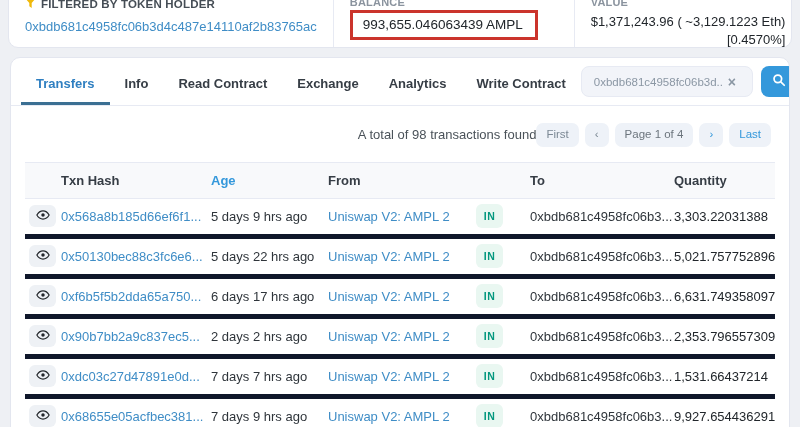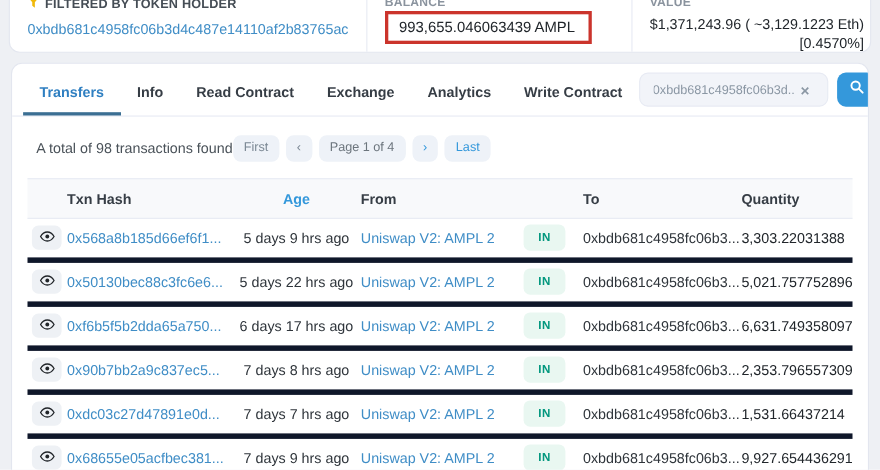--- a/index.html
+++ b/index.html
@@ -71,21 +71,21 @@
   }
   .search-clear { color:#8b97a4; font-size:14px; font-weight:700; margin-left:6px; cursor:pointer; line-height:1; }
   .search-btn {
     width:37px; height:31px; margin-left:8px;
     background:#3498db; border-radius:8px;
     display:flex; align-items:center; justify-content:center; cursor:pointer;
   }
 
   
   .summary-row {
-    display:flex; justify-content:flex-start; align-items:center;
+    display:flex; justify-content:flex-end; align-items:center;
     padding:17px 18px 15px 22px;
   }
   .summary-text { font-size:13px; color:#4a5259; }
   .pager { display:flex; gap:6px; align-items:center; }
   .pill {
     background:#eef2f8; border-radius:7px;
     font-size:11.5px; padding:6px 10px; line-height:1;
     color:#3498db; cursor:pointer; white-space:nowrap;
   }
   .pill.muted { color:#7b8894; cursor:default; }
@@ -99,35 +99,35 @@
     border-top:1px solid #e7eaf3; border-bottom:1px solid #e7eaf3;
     font-size:13px; font-weight:700; color:#363d45;
   }
   .trow {
     display:flex; align-items:center; height:40px;
     border-bottom:5px solid #0f172a;
     font-size:13px;
   }
   .c-eye { flex:0 0 36px; padding-left:4px; }
   .c-hash { flex:0 0 150px; }
-  .c-age { flex:0 0 117px;text-align:center; }
+  .c-age { flex:0 0 117px; }
   .c-from { flex:0 0 148px; }
   .c-dir { flex:0 0 54px; }
   .c-to { flex:0 0 144px; }
   .c-qty { flex:1; }
   .th-age { color:#3498db; cursor:pointer; }
   .link { color:#3f8dc6; cursor:pointer; white-space:nowrap; }
   .plain { color:#2f353b; white-space:nowrap; }
   .qty { color:#21262b; white-space:nowrap; }
   .eye-btn {
     width:27px; height:22px; background:#eef1f5; border-radius:6px;
     display:flex; align-items:center; justify-content:center; cursor:pointer;
   }
   .badge-in {
-    display:inline-block; width:38px; text-align:center;
+    display:inline-block; width:27px; text-align:center;
     background:#e9f7f1; color:#02977e;
     font-size:10.5px; font-weight:700; letter-spacing:.4px;
     padding:6px 0; border-radius:6px;
   }
 </style>
 </head>
 <body>
 
 <div class="page">
 
@@ -264,21 +264,21 @@
       <div class="eye-btn">
         <span>
           <svg width="14" height="14" viewBox="0 0 24 24" fill="none" stroke="#212529" stroke-width="2">
                     <path d="M1.5 12S5.5 5 12 5s10.5 7 10.5 7-4 7-10.5 7S1.5 12 1.5 12z"></path>
                     <circle cx="12" cy="12" r="3" fill="#212529" stroke="none"></circle>
                   </svg>
         </span>
       </div>
     </div>
     <div class="c-hash"><span class="link">0x90b7bb2a9c837ec5...</span></div>
-    <div class="c-age plain">7 days 8 hrs ago</div>
+    <div class="c-age plain">2 days 2 hrs ago</div>
     <div class="c-from"><span class="link">Uniswap V2: AMPL 2</span></div>
     <div class="c-dir"><span class="badge-in">IN</span></div>
     <div class="c-to"><span class="plain">0xbdb681c4958fc06b3...</span></div>
     <div class="c-qty"><span class="qty">2,353.796557309</span></div>
   </div>
 
   <div class="trow">
     <div class="c-eye">
       <div class="eye-btn">
         <span>

